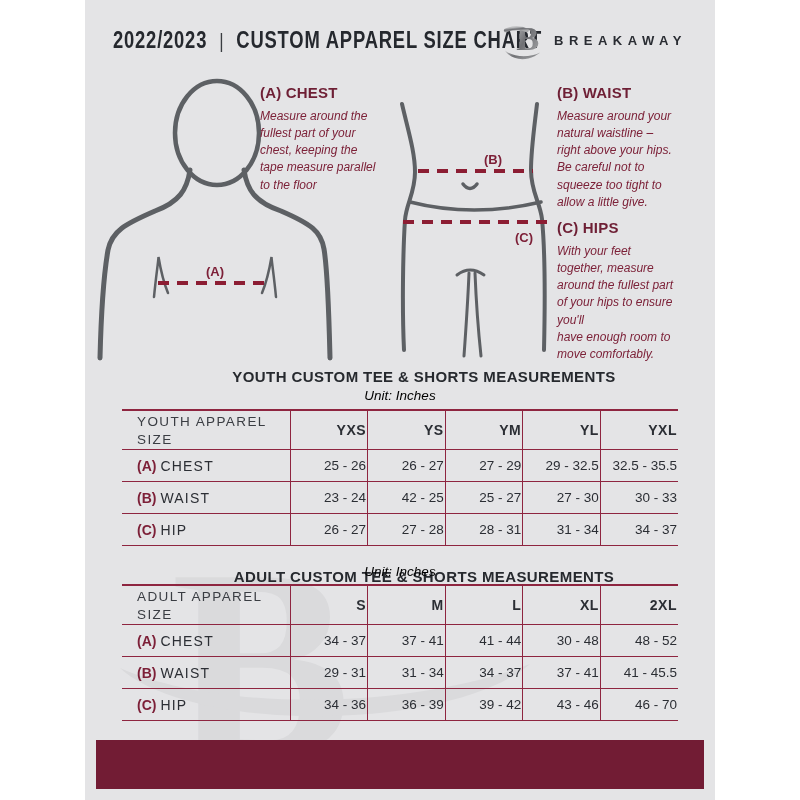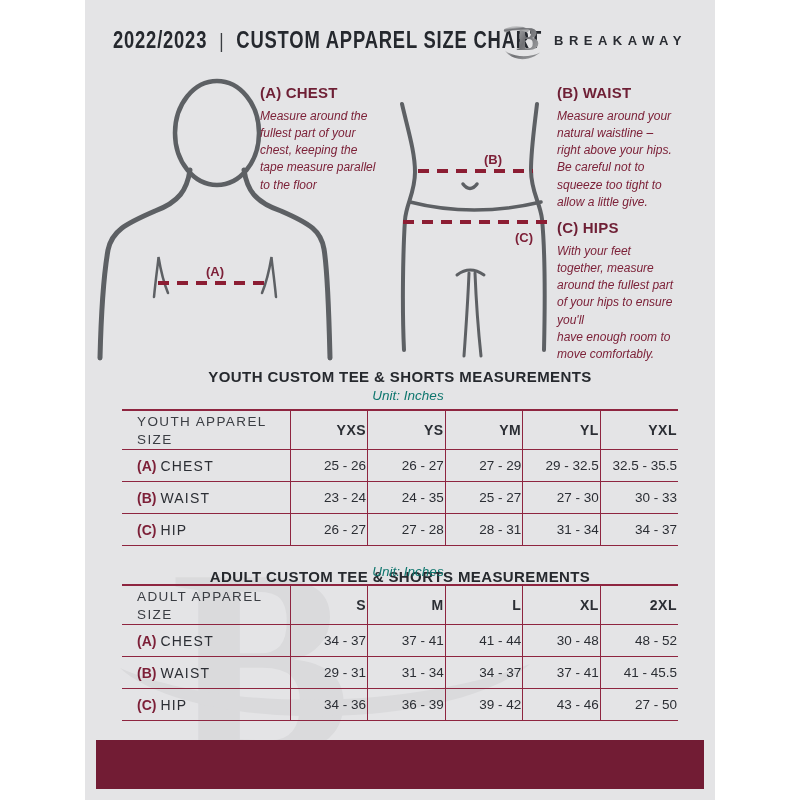--- a/index.html
+++ b/index.html
@@ -38,25 +38,25 @@
   .guide-body {
     font-style:italic; font-size:12px; line-height:1.43;
     color:#7c2138; white-space:pre-line; margin:0;
   }
   #chest-block { left:175px; top:84px; width:145px; }
   #waist-block { left:472px; top:84px; width:152px; }
   #hips-block  { left:472px; top:219px; width:152px; }
   
   .section-title {
     position:absolute; left:0; width:630px; text-align:center;
-    font-weight:bold; font-size:15px; letter-spacing:0.4px; color:#26292e;
+    font-weight:bold; font-size:15px; letter-spacing:0.4px; color:#26292e;padding-left:24px;
   }
   .section-unit {
-    position:absolute; left:8px; width:630px; text-align:center;
-    font-style:italic; font-size:13.5px; color:#0f766e;
+    position:absolute; left:0; width:630px; text-align:center;
+    font-style:italic; font-size:13.5px; color:#000000;
   }
   #youth-title { top:368px; }  #youth-unit { top:388px; }
   #adult-title { top:568px; }  #adult-unit { top:564px; }
   
   table.size-table {
     position:absolute; left:37px; width:556px;
     border-collapse:collapse; table-layout:fixed; color:#2b2e34;
   }
   #youth-table { top:409px; }
   #adult-table { top:584px; }
@@ -200,21 +200,21 @@
       <td class="size-col value-cell">26 - 27</td>
       <td class="size-col value-cell">27 - 29</td>
       <td class="size-col value-cell">29 - 32.5</td>
       <td class="size-col value-cell">32.5 - 35.5</td>
     </tr>
     <tr>
       <td class="label-cell">
         <span class="row-key">(B)</span><span class="row-label">WAIST</span>
       </td>
       <td class="size-col value-cell">23 - 24</td>
-      <td class="size-col value-cell">24 - 35</td>
+      <td class="size-col value-cell">42 - 25</td>
       <td class="size-col value-cell">25 - 27</td>
       <td class="size-col value-cell">27 - 30</td>
       <td class="size-col value-cell">30 - 33</td>
     </tr>
     <tr>
       <td class="label-cell">
         <span class="row-key">(C)</span><span class="row-label">HIP</span>
       </td>
       <td class="size-col value-cell">26 - 27</td>
       <td class="size-col value-cell">27 - 28</td>
@@ -269,19 +269,19 @@
       <td class="size-col value-cell">41 - 45.5</td>
     </tr>
     <tr>
       <td class="label-cell">
         <span class="row-key">(C)</span><span class="row-label">HIP</span>
       </td>
       <td class="size-col value-cell">34 - 36</td>
       <td class="size-col value-cell">36 - 39</td>
       <td class="size-col value-cell">39 - 42</td>
       <td class="size-col value-cell">43 - 46</td>
-      <td class="size-col value-cell">27 - 50</td>
+      <td class="size-col value-cell">46 - 70</td>
     </tr>
   </tbody>
     </table>
 
   <div class="bottom-bar"></div>
 </div>
 
 </body></html>

